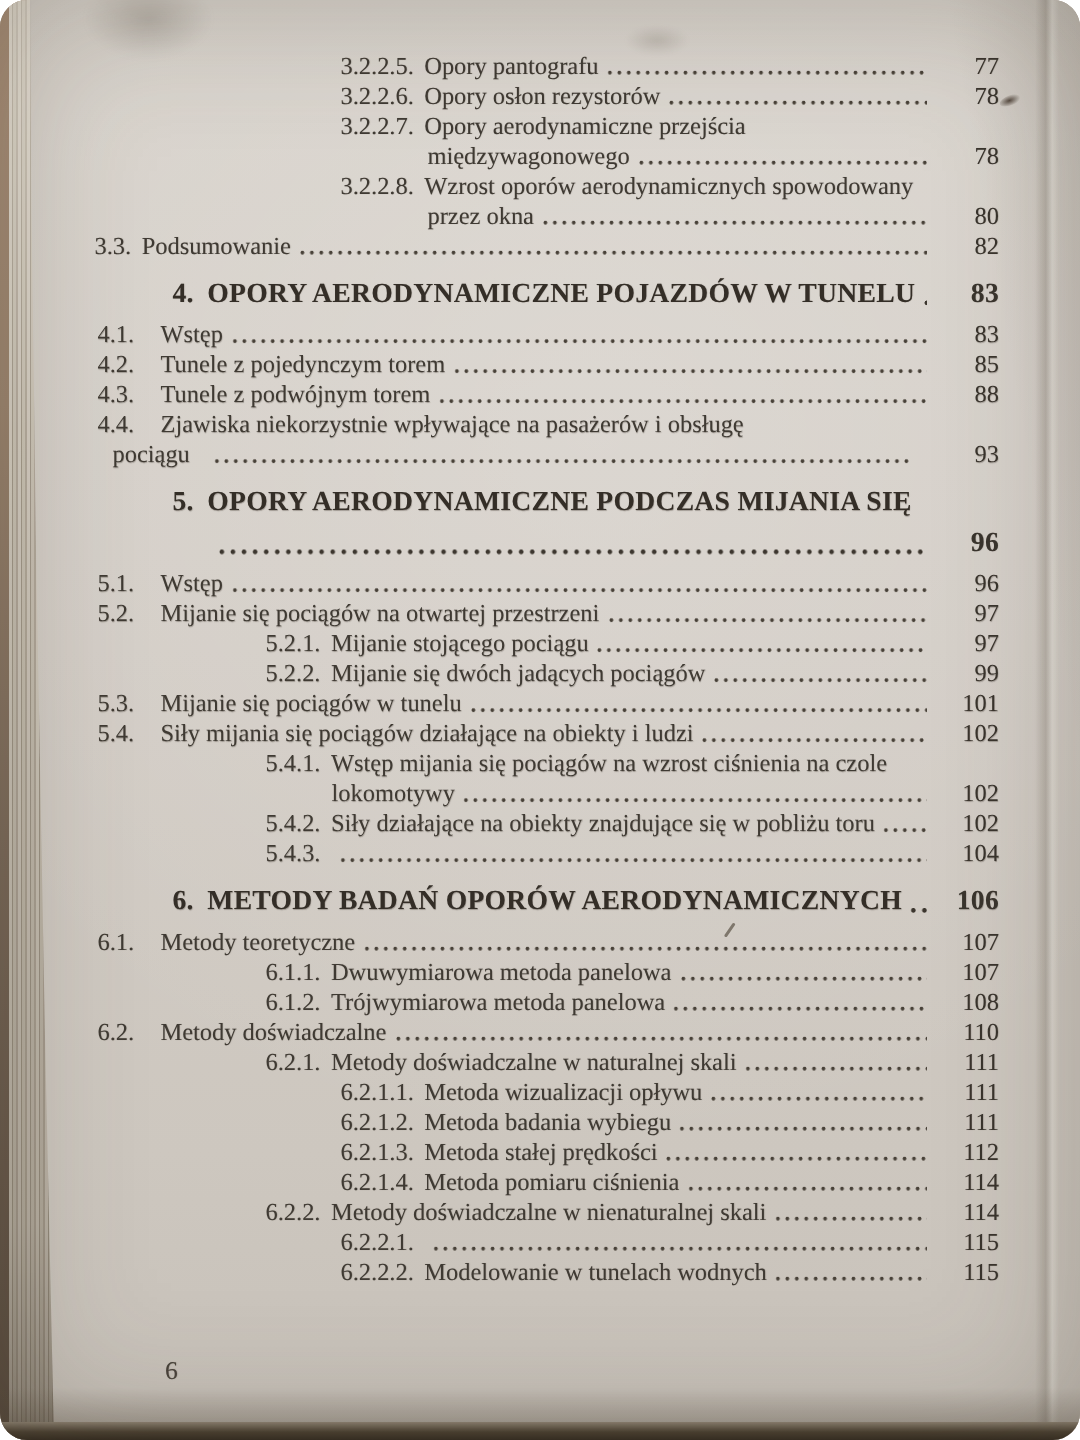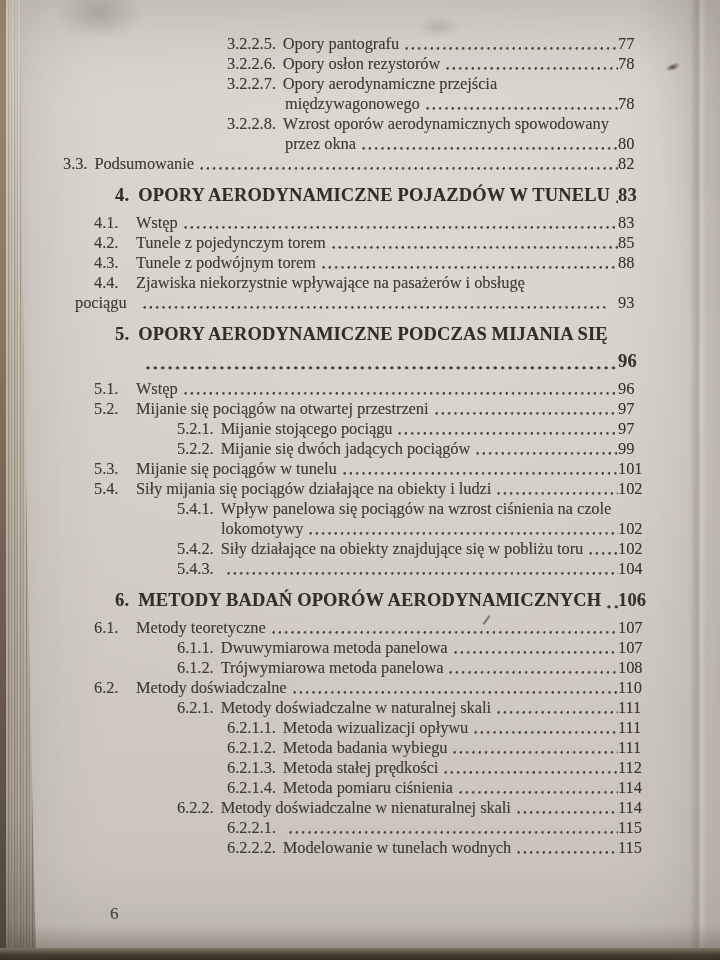--- a/index.html
+++ b/index.html
@@ -8,20 +8,21 @@
     --desk: #ab917a;
   }
   html, body { margin: 0; padding: 0; }
   .photo {
     position: relative;
     width: 720px;
     height: 960px;
     overflow: hidden;
     background: #8a7a67;
     font-family: "Liberation Serif", "DejaVu Serif", serif;
+    border-radius: 18px;
   }
   
   .desk {
     position: absolute; left: 0; top: 0; width: 22px; height: 100%;
     background: linear-gradient(180deg, var(--desk) 0%, #9d8670 28%, #7b6a5a 58%, #56493c 100%);
   }
   
   .page-stack {
     position: absolute; left: 6px; top: 0; width: 34px; height: 100%;
     background:
@@ -90,37 +91,37 @@
     padding-right: 54px; white-space: nowrap;
   }
   .row .num { flex: none; margin-right: 7px; }
   .row .txt { flex: none; }
   .leader {
     flex: 1 1 auto; min-width: 0; align-self: flex-end;
     height: 5px; margin: 0 0 3px 6px;
     background-image: radial-gradient(circle at 1.6px 2.4px, rgba(64,57,48,.95) 1.02px, rgba(64,57,48,0) 1.5px);
     background-size: 6.3px 5px; background-repeat: repeat-x;
   }
-  .pg { flex: none; width: 48px; text-align: left; color: #39342d; }
+  .pg { flex: none; width: 48px; text-align: right; color: #39342d; }
   
   .chapter, .chapter-cont {
     font-weight: bold; font-size: 18.4px; line-height: 27px; height: 27px;
     color: #342e27; letter-spacing: .2px;
   }
   .chapter .num { margin-right: 9px; }
   .chapter .leader, .chapter-cont .leader {
     height: 6px; margin-bottom: 4px;
     background-image: radial-gradient(circle at 1.9px 2.9px, rgba(52,46,38,.95) 1.3px, rgba(52,46,38,0) 1.8px);
     background-size: 7.4px 6px;
   }
   .chapter .pg, .chapter-cont .pg { font-weight: bold; }
   
   .chapter      { padding-left: 115px; }
   .chapter-cont { padding-left: 140px; }
-  .l1           { padding-left: 94px; }
+  .l1           { padding-left: 65px; }
   .l1 .num      { width: 42px; margin-right: 0; }
   .l1n          { padding-left: 63px; }
   .l1-cont      { padding-left: 75px; gap: 10px; }
   .l2           { padding-left: 177px; }
   .l2-cont      { padding-left: 221px; }
   .l3           { padding-left: 227px; }
   .l3-cont      { padding-left: 285px; }
   .gap-lg { margin-top: 8px; }
   .gap-md { margin-top: 4px; }
   .footer-num {
@@ -247,21 +248,21 @@
           <span class="pg">101</span>
         </div>
         <div class="row l1">
           <span class="num">5.4.</span>
           <span class="txt">Siły mijania się pociągów działające na obiekty i ludzi</span>
           <span class="leader"></span>
           <span class="pg">102</span>
         </div>
         <div class="row l2">
           <span class="num">5.4.1.</span>
-          <span class="txt">Wpływ panelowa się pociągów na wzrost ciśnienia na czole</span>
+          <span class="txt">Wstęp mijania się pociągów na wzrost ciśnienia na czole</span>
         </div>
         <div class="row l2-cont">
           <span class="txt">lokomotywy</span>
           <span class="leader"></span>
           <span class="pg">102</span>
         </div>
         <div class="row l2">
           <span class="num">5.4.2.</span>
           <span class="txt">Siły działające na obiekty znajdujące się w pobliżu toru</span>
           <span class="leader"></span>

